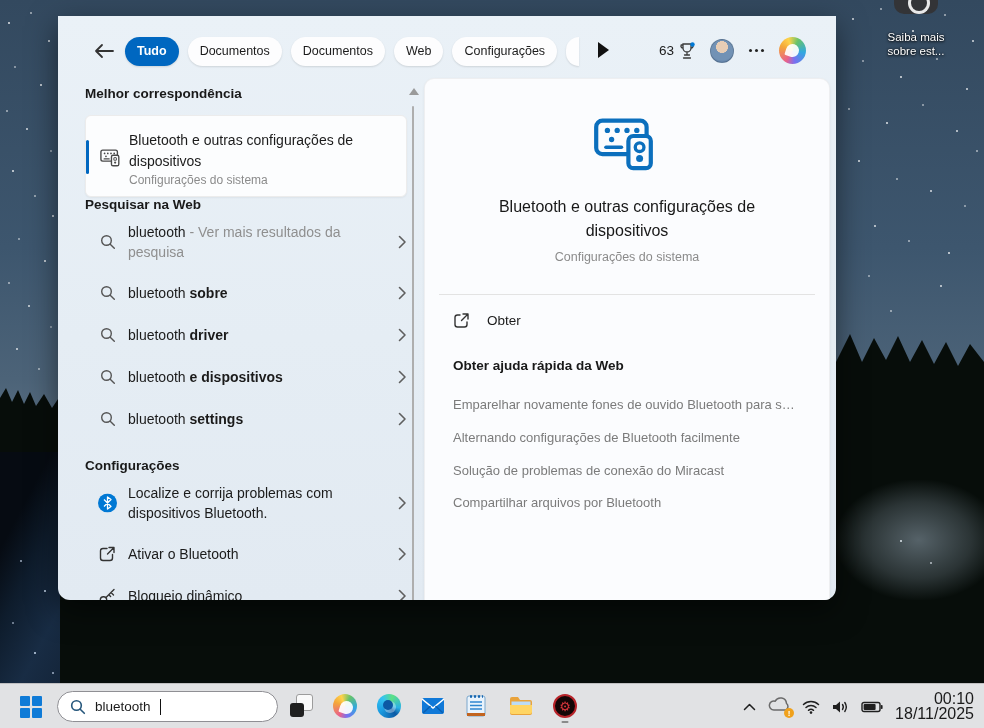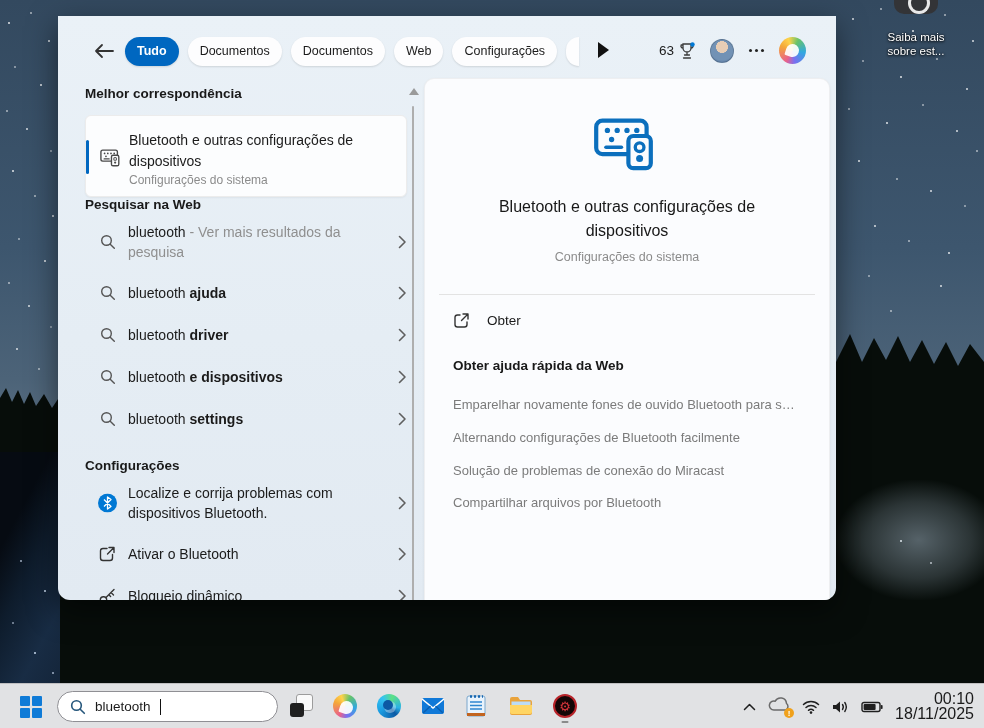--- a/index.html
+++ b/index.html
@@ -200,21 +200,21 @@
         <div class="row-text"><span>bluetooth</span><span class="suffix"> - Ver mais resultados da pesquisa</span></div>
         <svg class="chev" width="9" height="14" viewBox="0 0 9 14">
             <path d="M1.5 1.5 L7 7 L1.5 12.5" stroke="#5f5f5f" stroke-width="1.6" fill="none" stroke-linecap="round" stroke-linejoin="round"></path>
           </svg>
       </div>
       <div class="row">
         <svg class="mag" width="16" height="16" viewBox="0 0 16 16">
             <circle cx="6.5" cy="6.5" r="4.8" stroke="#555" stroke-width="1.4" fill="none"></circle>
             <path d="M10.2 10.2 L14.3 14.3" stroke="#555" stroke-width="1.4" stroke-linecap="round"></path>
           </svg>
-        <div class="row-text"><span>bluetooth </span><b>ajuda</b></div>
+        <div class="row-text"><span>bluetooth </span><b>sobre</b></div>
         <svg class="chev" width="9" height="14" viewBox="0 0 9 14">
             <path d="M1.5 1.5 L7 7 L1.5 12.5" stroke="#5f5f5f" stroke-width="1.6" fill="none" stroke-linecap="round" stroke-linejoin="round"></path>
           </svg>
       </div>
       <div class="row">
         <svg class="mag" width="16" height="16" viewBox="0 0 16 16">
             <circle cx="6.5" cy="6.5" r="4.8" stroke="#555" stroke-width="1.4" fill="none"></circle>
             <path d="M10.2 10.2 L14.3 14.3" stroke="#555" stroke-width="1.4" stroke-linecap="round"></path>
           </svg>
         <div class="row-text"><span>bluetooth </span><b>driver</b></div>

